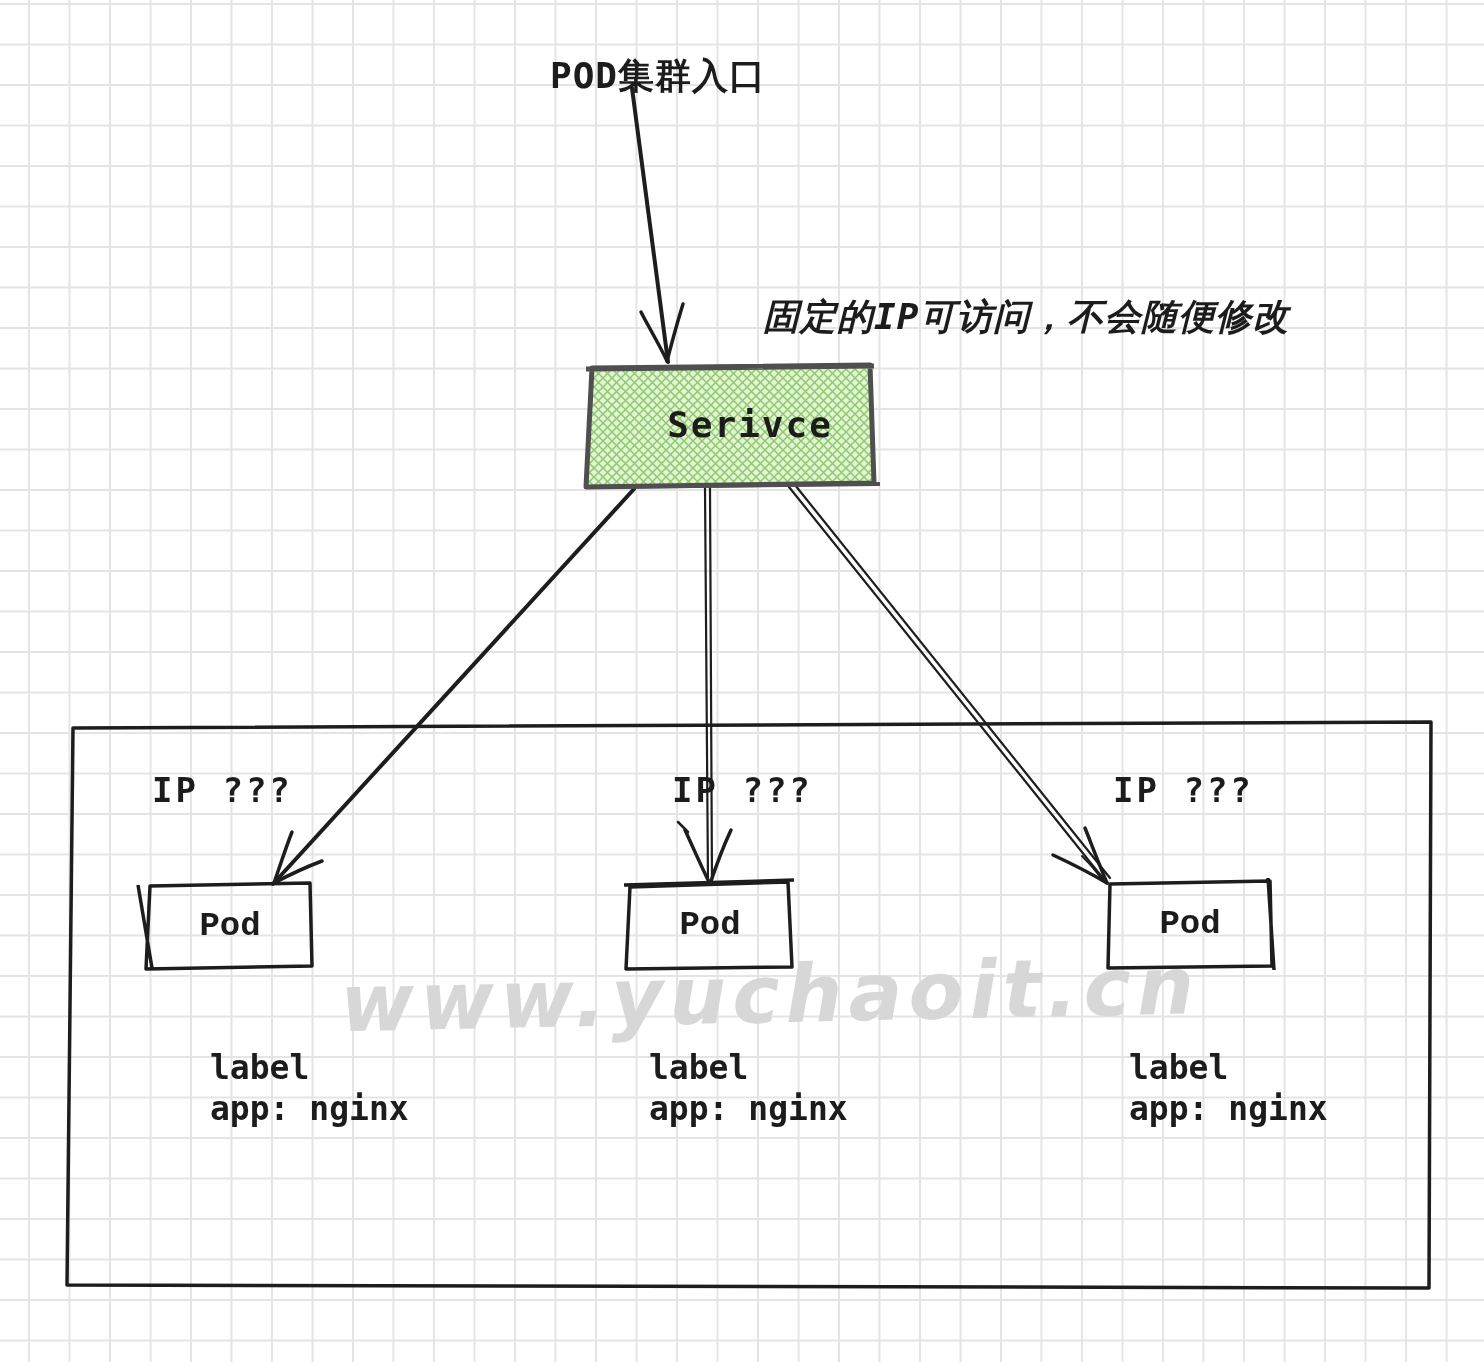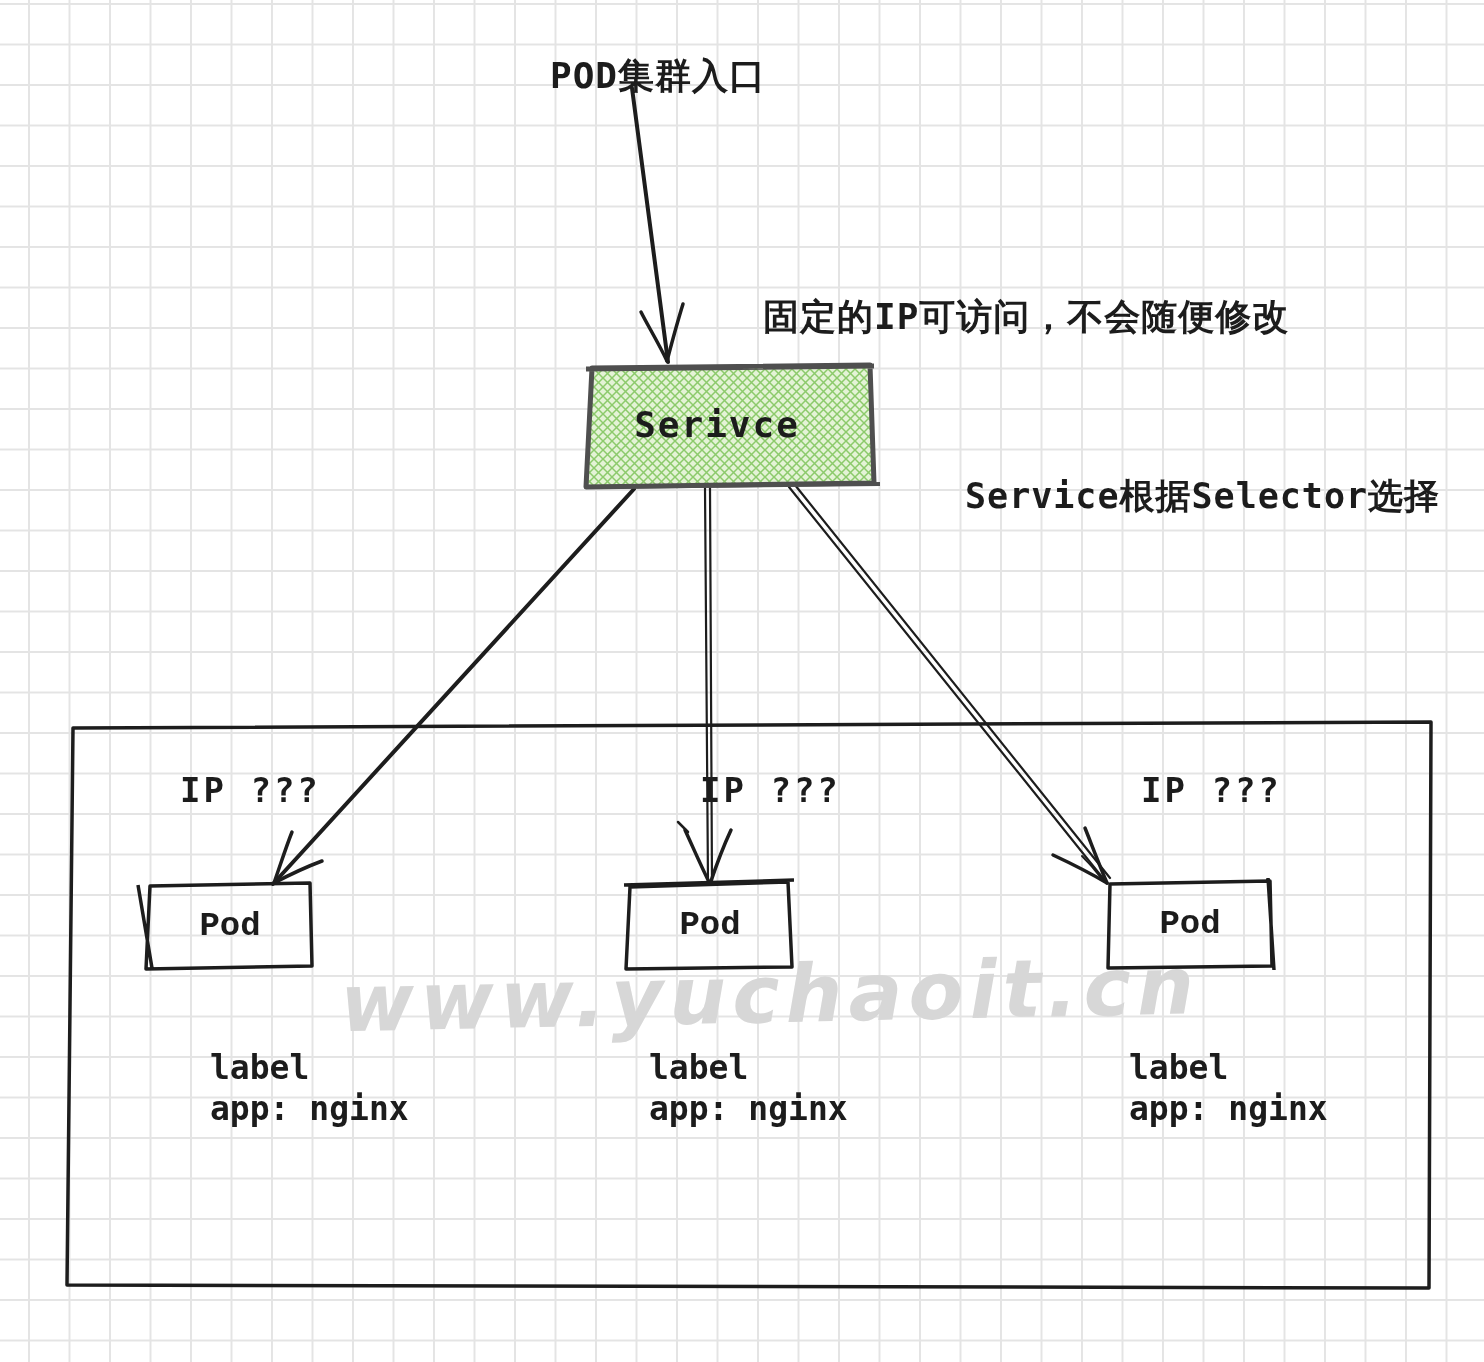--- a/index.html
+++ b/index.html
@@ -31,26 +31,26 @@
   }
   .txt {
     position: absolute;
     color: #1c1c1c;
     font-weight: bold;
     white-space: nowrap;
   }
   .title-txt       { font-size: 36px; letter-spacing: 1px; }
   .note-txt        { font-size: 36px; letter-spacing: 1px; }
   .selector-txt    { font-size: 35px; letter-spacing: 1px; }
-  .ip-txt          { font-size: 34px; letter-spacing: 3px; padding-left: 28px; }
+  .ip-txt          { font-size: 34px; letter-spacing: 3px; }
   .podname-txt     { font-size: 34px; }
   .label-line      { font-size: 33px; line-height: 41px; padding-left: 19px; }
   .service-label-wrap {
     position: absolute;
-    left: 575px;
+    left: 608px;
     top: 363px;
     width: 284px;
     height: 122px;
     display: flex;
     align-items: center;
     justify-content: center;
   }
   .service-label-wrap .txt { position: static; font-size: 36px; letter-spacing: 2px; }
   .podname-wrap {
     position: absolute;
@@ -128,23 +128,22 @@
     <path d="M630 887 L788 882 L792 967 L626 969 Z M624 885 L794 880" fill="none" stroke="#1d1d1d" stroke-width="3.5" stroke-linejoin="round"></path>
     <path d="M1110 884 L1270 881 L1272 966 L1108 968 Z M1268 878 L1274 970" fill="none" stroke="#1d1d1d" stroke-width="3.5" stroke-linejoin="round"></path>
   </svg>
 
   <div class="watermark">www.yuchaoit.cn</div>
 
   <div class="layer">
 
     <div class="txt title-txt" style="left:550px; top:52px;">POD集群入口</div>
 
-    <div class="txt note-txt" style="left:763px; top:293px;">固定的IP可访问，不会随便修改</div>
+    <div class="txt note-txt" style="left:763px; top:293px;font-style:italic;">固定的IP可访问，不会随便修改</div>
 
-    <div class="txt selector-txt" style="left:965px; top:473px;">Service根据Selector选择</div>
 
     <div class="service-label-wrap">
       <div class="txt">Serivce</div>
     </div>
 
     <div class="layer">
       <div class="txt ip-txt" style="left:152px; top:770px;">IP ???</div>
       <div class="podname-wrap" style="left:148px; top:885px; width:164px; height:82px;">
         <div class="txt podname-txt">Pod</div>
       </div>

